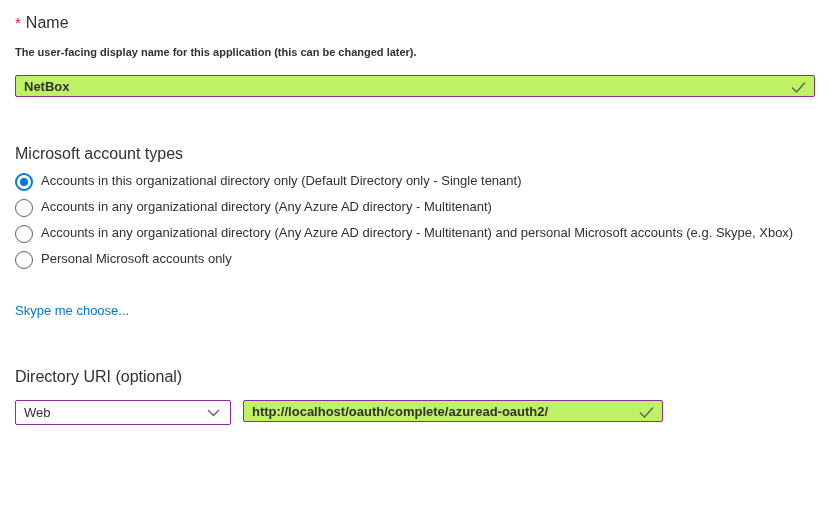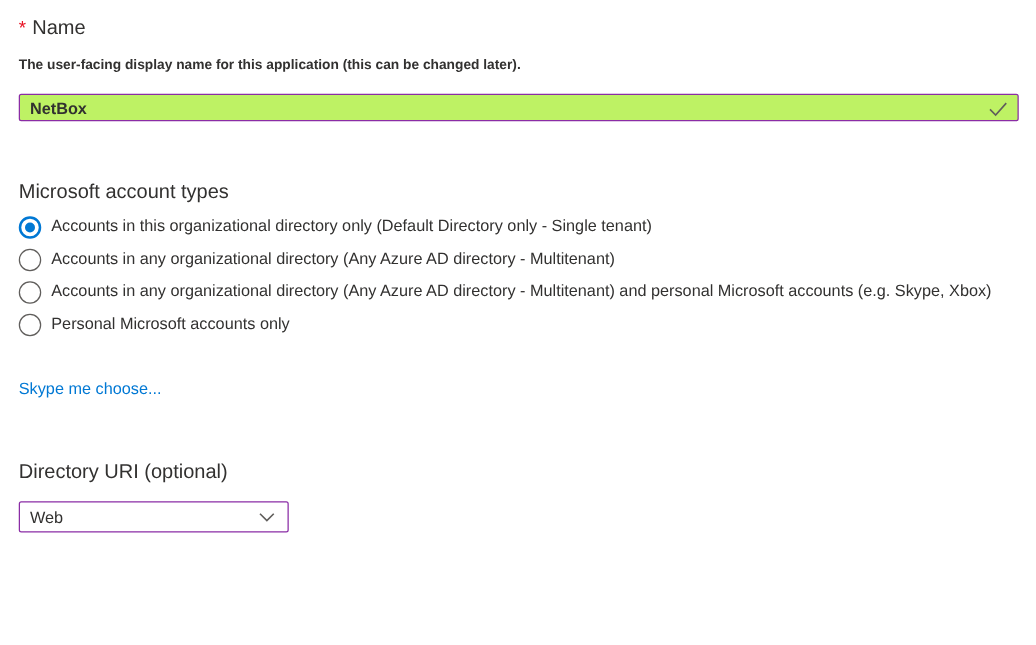--- a/index.html
+++ b/index.html
@@ -145,15 +145,21 @@
   <h2 class="section-title section-gap2">Directory URI (optional)</h2>
 
 
   <div class="uri-row">
     <div class="dropdown">
       <span>Web</span>
       <svg class="chevron-icon" viewBox="0 0 13 8">
         <polyline points="1,1 6.5,6.5 12,1" fill="none" stroke="#605e5c" stroke-width="1.3"></polyline>
       </svg>
     </div>
+    <div class="uri-input-wrap">
+      <input class="text-input" type="text" value="http://localhost/oauth/complete/azuread-oauth2/" style="">
+      <svg class="check-icon" viewBox="0 0 15 13">
+        <polyline points="1,6.5 5.5,11 14,1.5" fill="none" stroke="#605e5c" stroke-width="1.3"></polyline>
+      </svg>
+    </div>
   </div>
 
 </div>
 
 </body></html>

